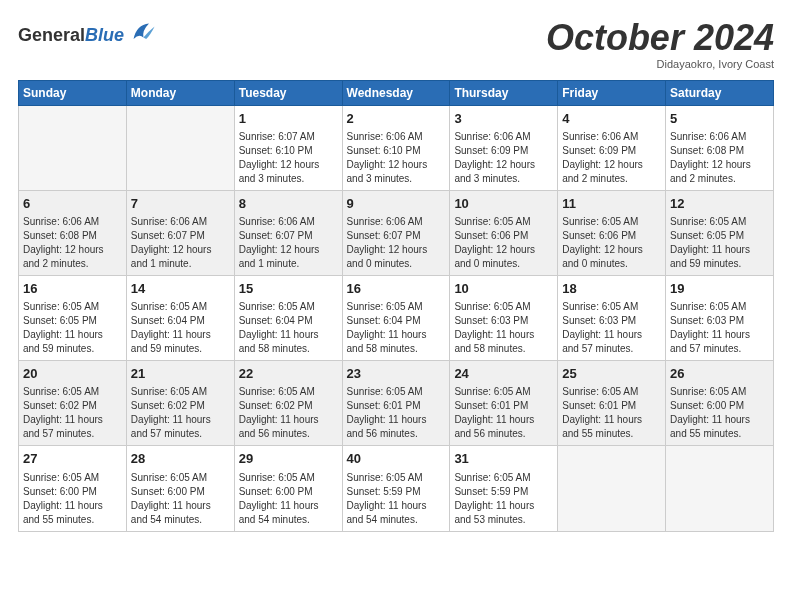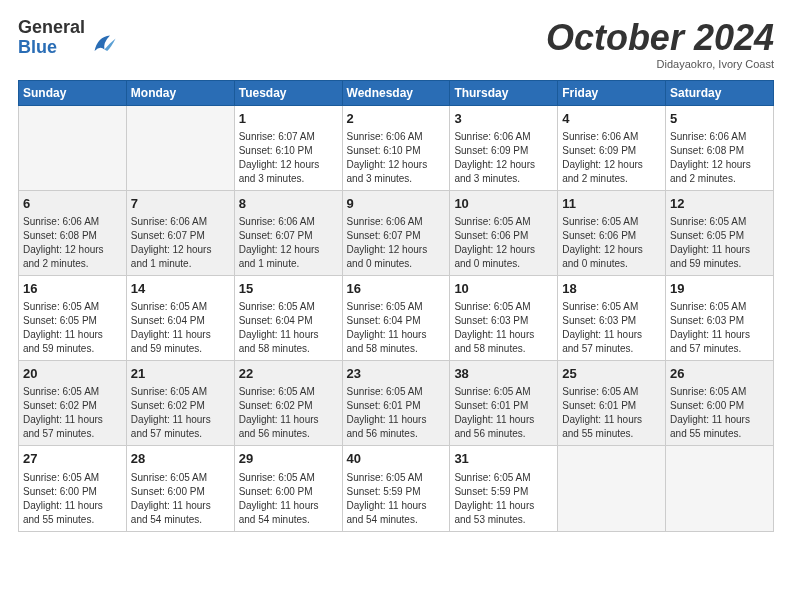--- a/index.html
+++ b/index.html
@@ -21,32 +21,33 @@
       justify-content: space-between;
       align-items: flex-start;
       margin-bottom: 10px;
     }
     .logo {
       display: flex;
       align-items: flex-end;
     }
     .logo-text {
       display: flex;
-      flex-direction: column;
+      flex-direction: row;
       line-height: 1.1;
     }
     .logo-general {
       font-size: 18px;
       font-weight: bold;
       color: #333;
     }
     .logo-blue {
       font-size: 18px;
       font-weight: bold;
       color: #2a6db5;
+      font-style: italic;
     }
     .logo-bird {
       width: 28px;
       height: 28px;
       margin-left: 4px;
     }
     .title-block {
       text-align: right;
     }
     .month-title {
@@ -276,21 +277,21 @@
 Sunset: 6:02 PM
 Daylight: 11 hours and 56 minutes.</div>
           </td>
           <td>
             <span class="day-num">23</span>
             <div class="day-info" style="white-space: pre-line;">Sunrise: 6:05 AM
 Sunset: 6:01 PM
 Daylight: 11 hours and 56 minutes.</div>
           </td>
           <td>
-            <span class="day-num">38</span>
+            <span class="day-num">24</span>
             <div class="day-info" style="white-space: pre-line;">Sunrise: 6:05 AM
 Sunset: 6:01 PM
 Daylight: 11 hours and 56 minutes.</div>
           </td>
           <td>
             <span class="day-num">25</span>
             <div class="day-info" style="white-space: pre-line;">Sunrise: 6:05 AM
 Sunset: 6:01 PM
 Daylight: 11 hours and 55 minutes.</div>
           </td>

